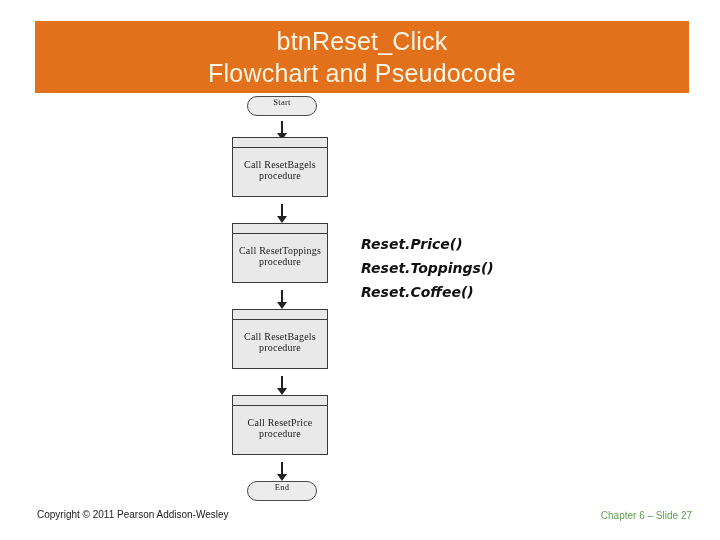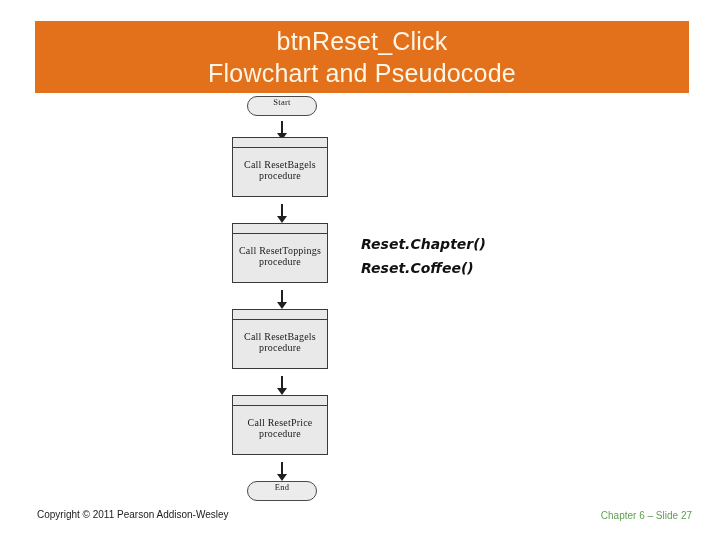--- a/index.html
+++ b/index.html
@@ -210,18 +210,19 @@
     <div class="stem"></div>
   </div>
 
   <div class="terminator">
     <span>End</span>
   </div>
 
 </div>
 
 <div id="pseudocode">
-  <div class="code-line">Reset.Chapter()</div>
+  <div class="code-line">Reset.Price()</div>
+  <div class="code-line">Reset.Toppings()</div>
   <div class="code-line">Reset.Coffee()</div>
 </div>
 
 <div id="footer-left">Copyright © 2011 Pearson Addison-Wesley</div>
 <div id="footer-right">Chapter 6 – Slide 27</div>
 
 </body></html>

